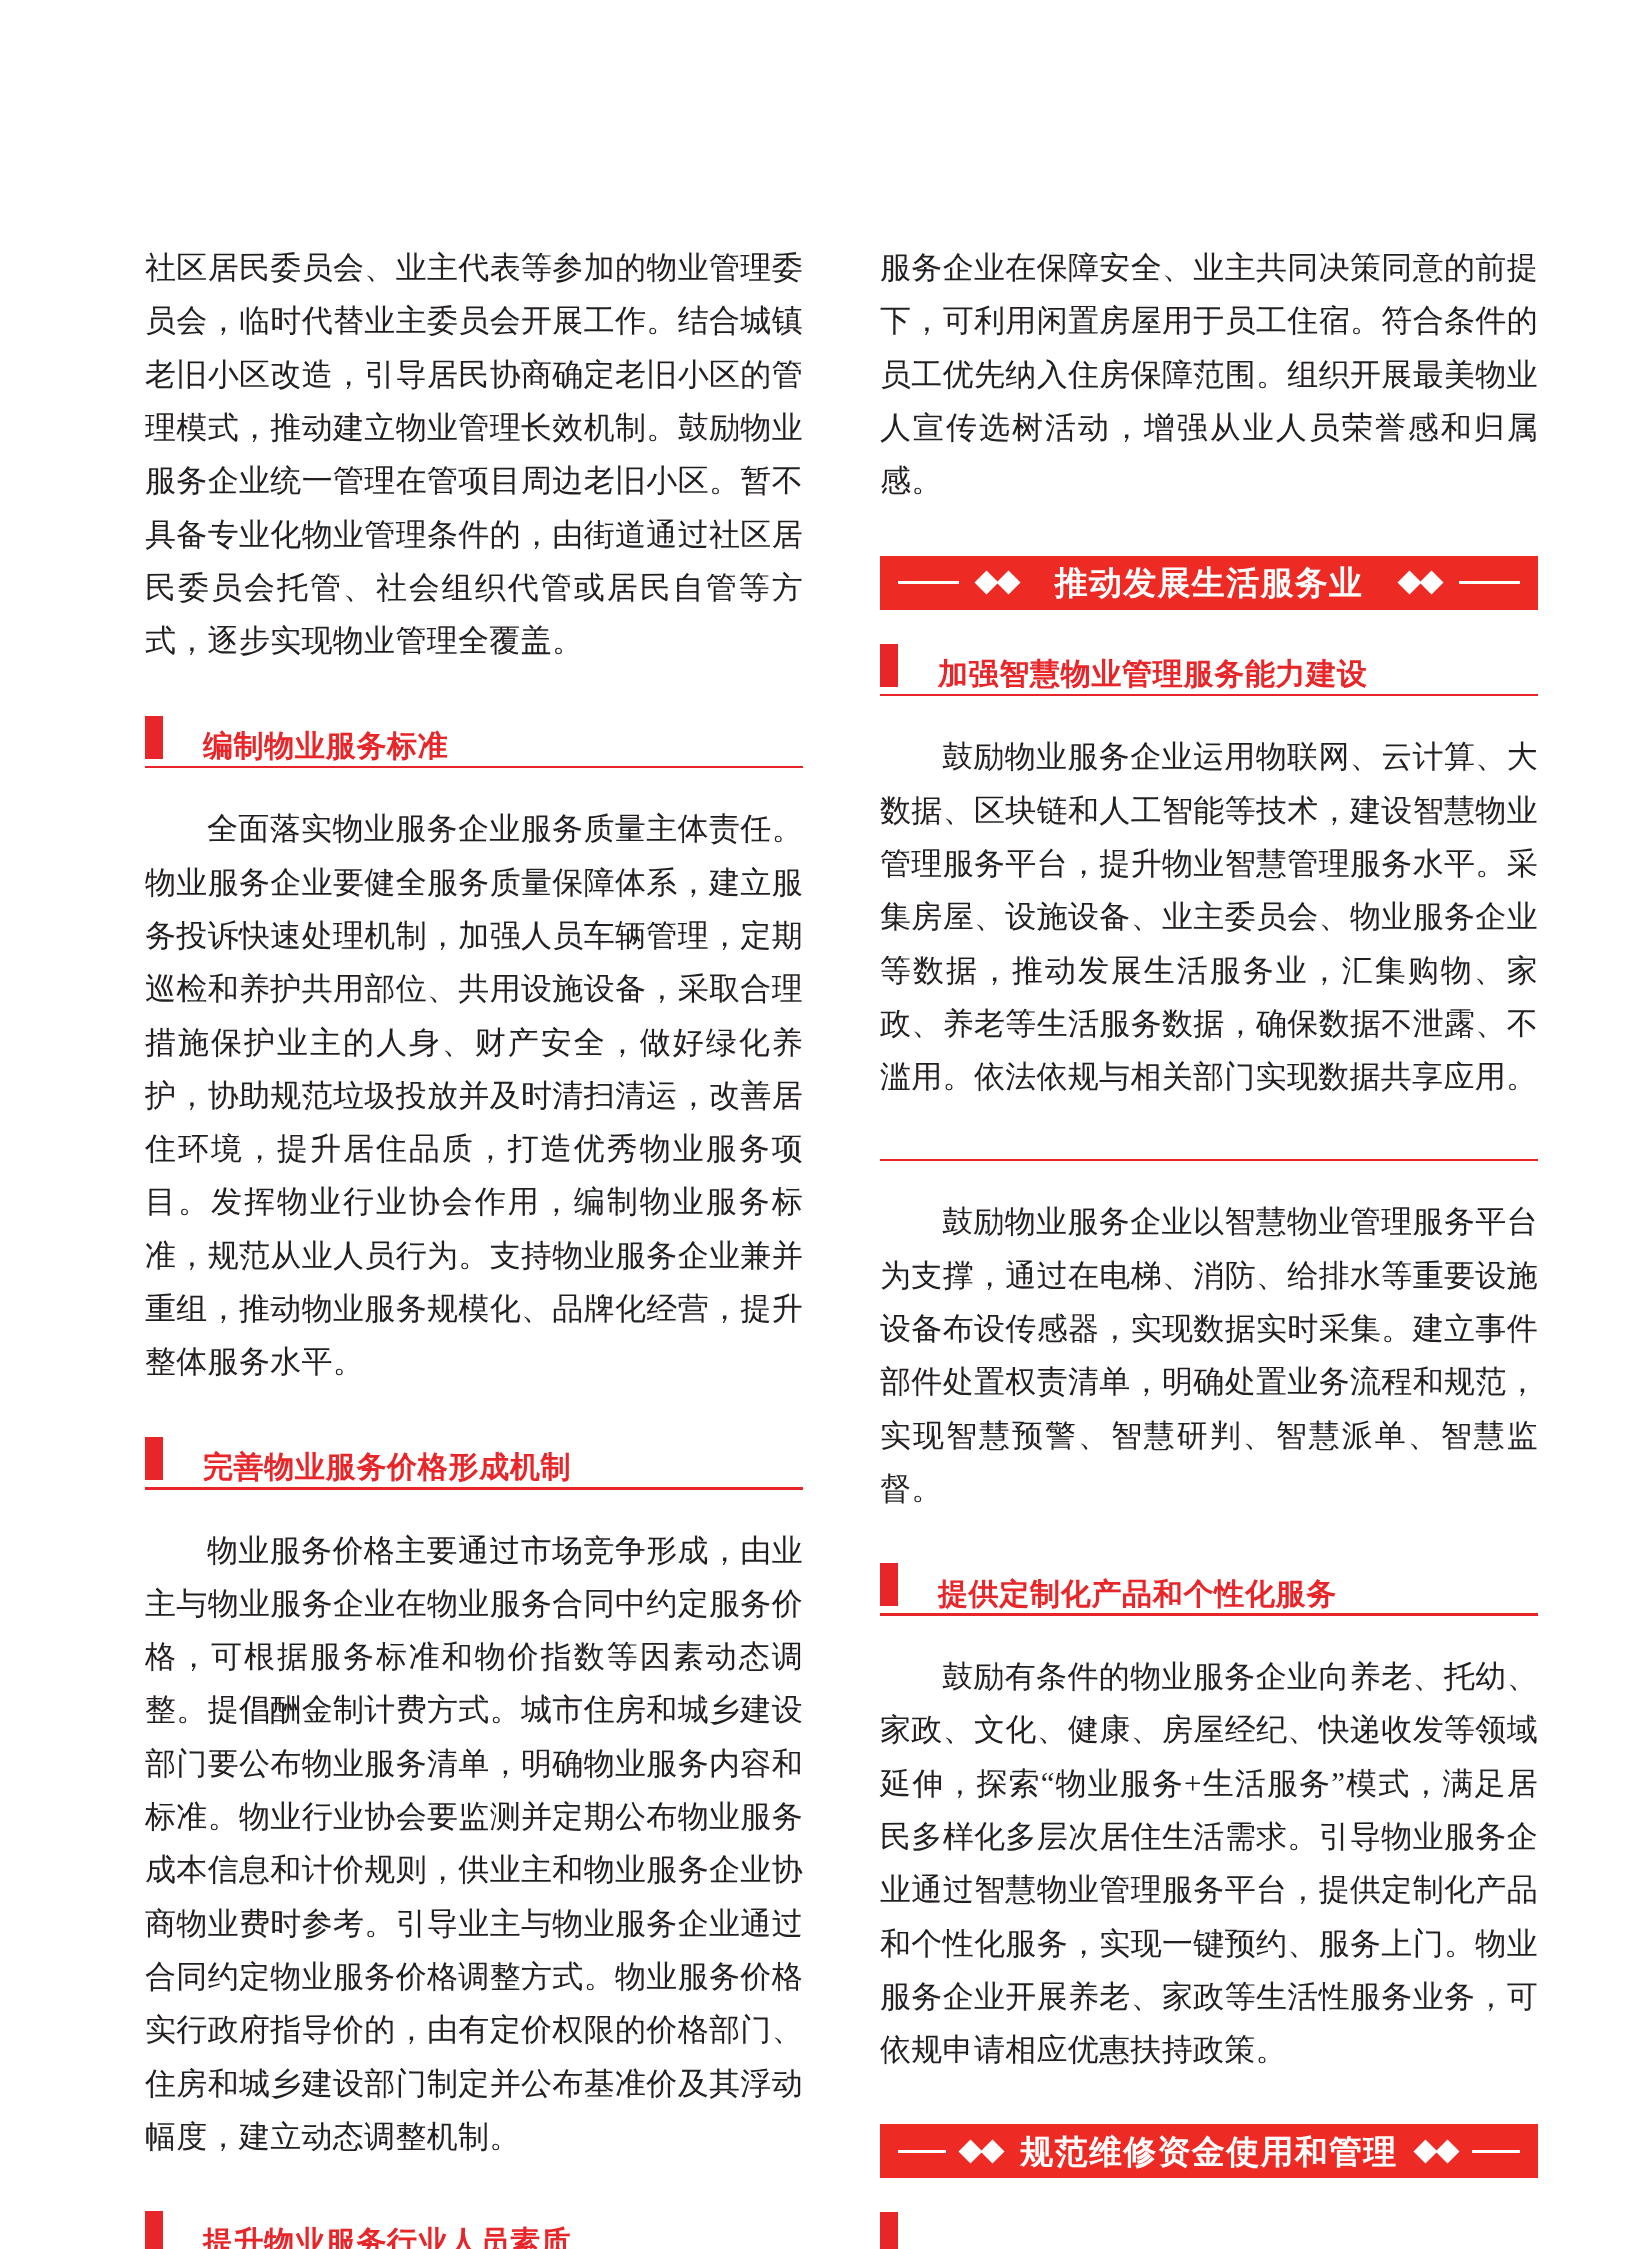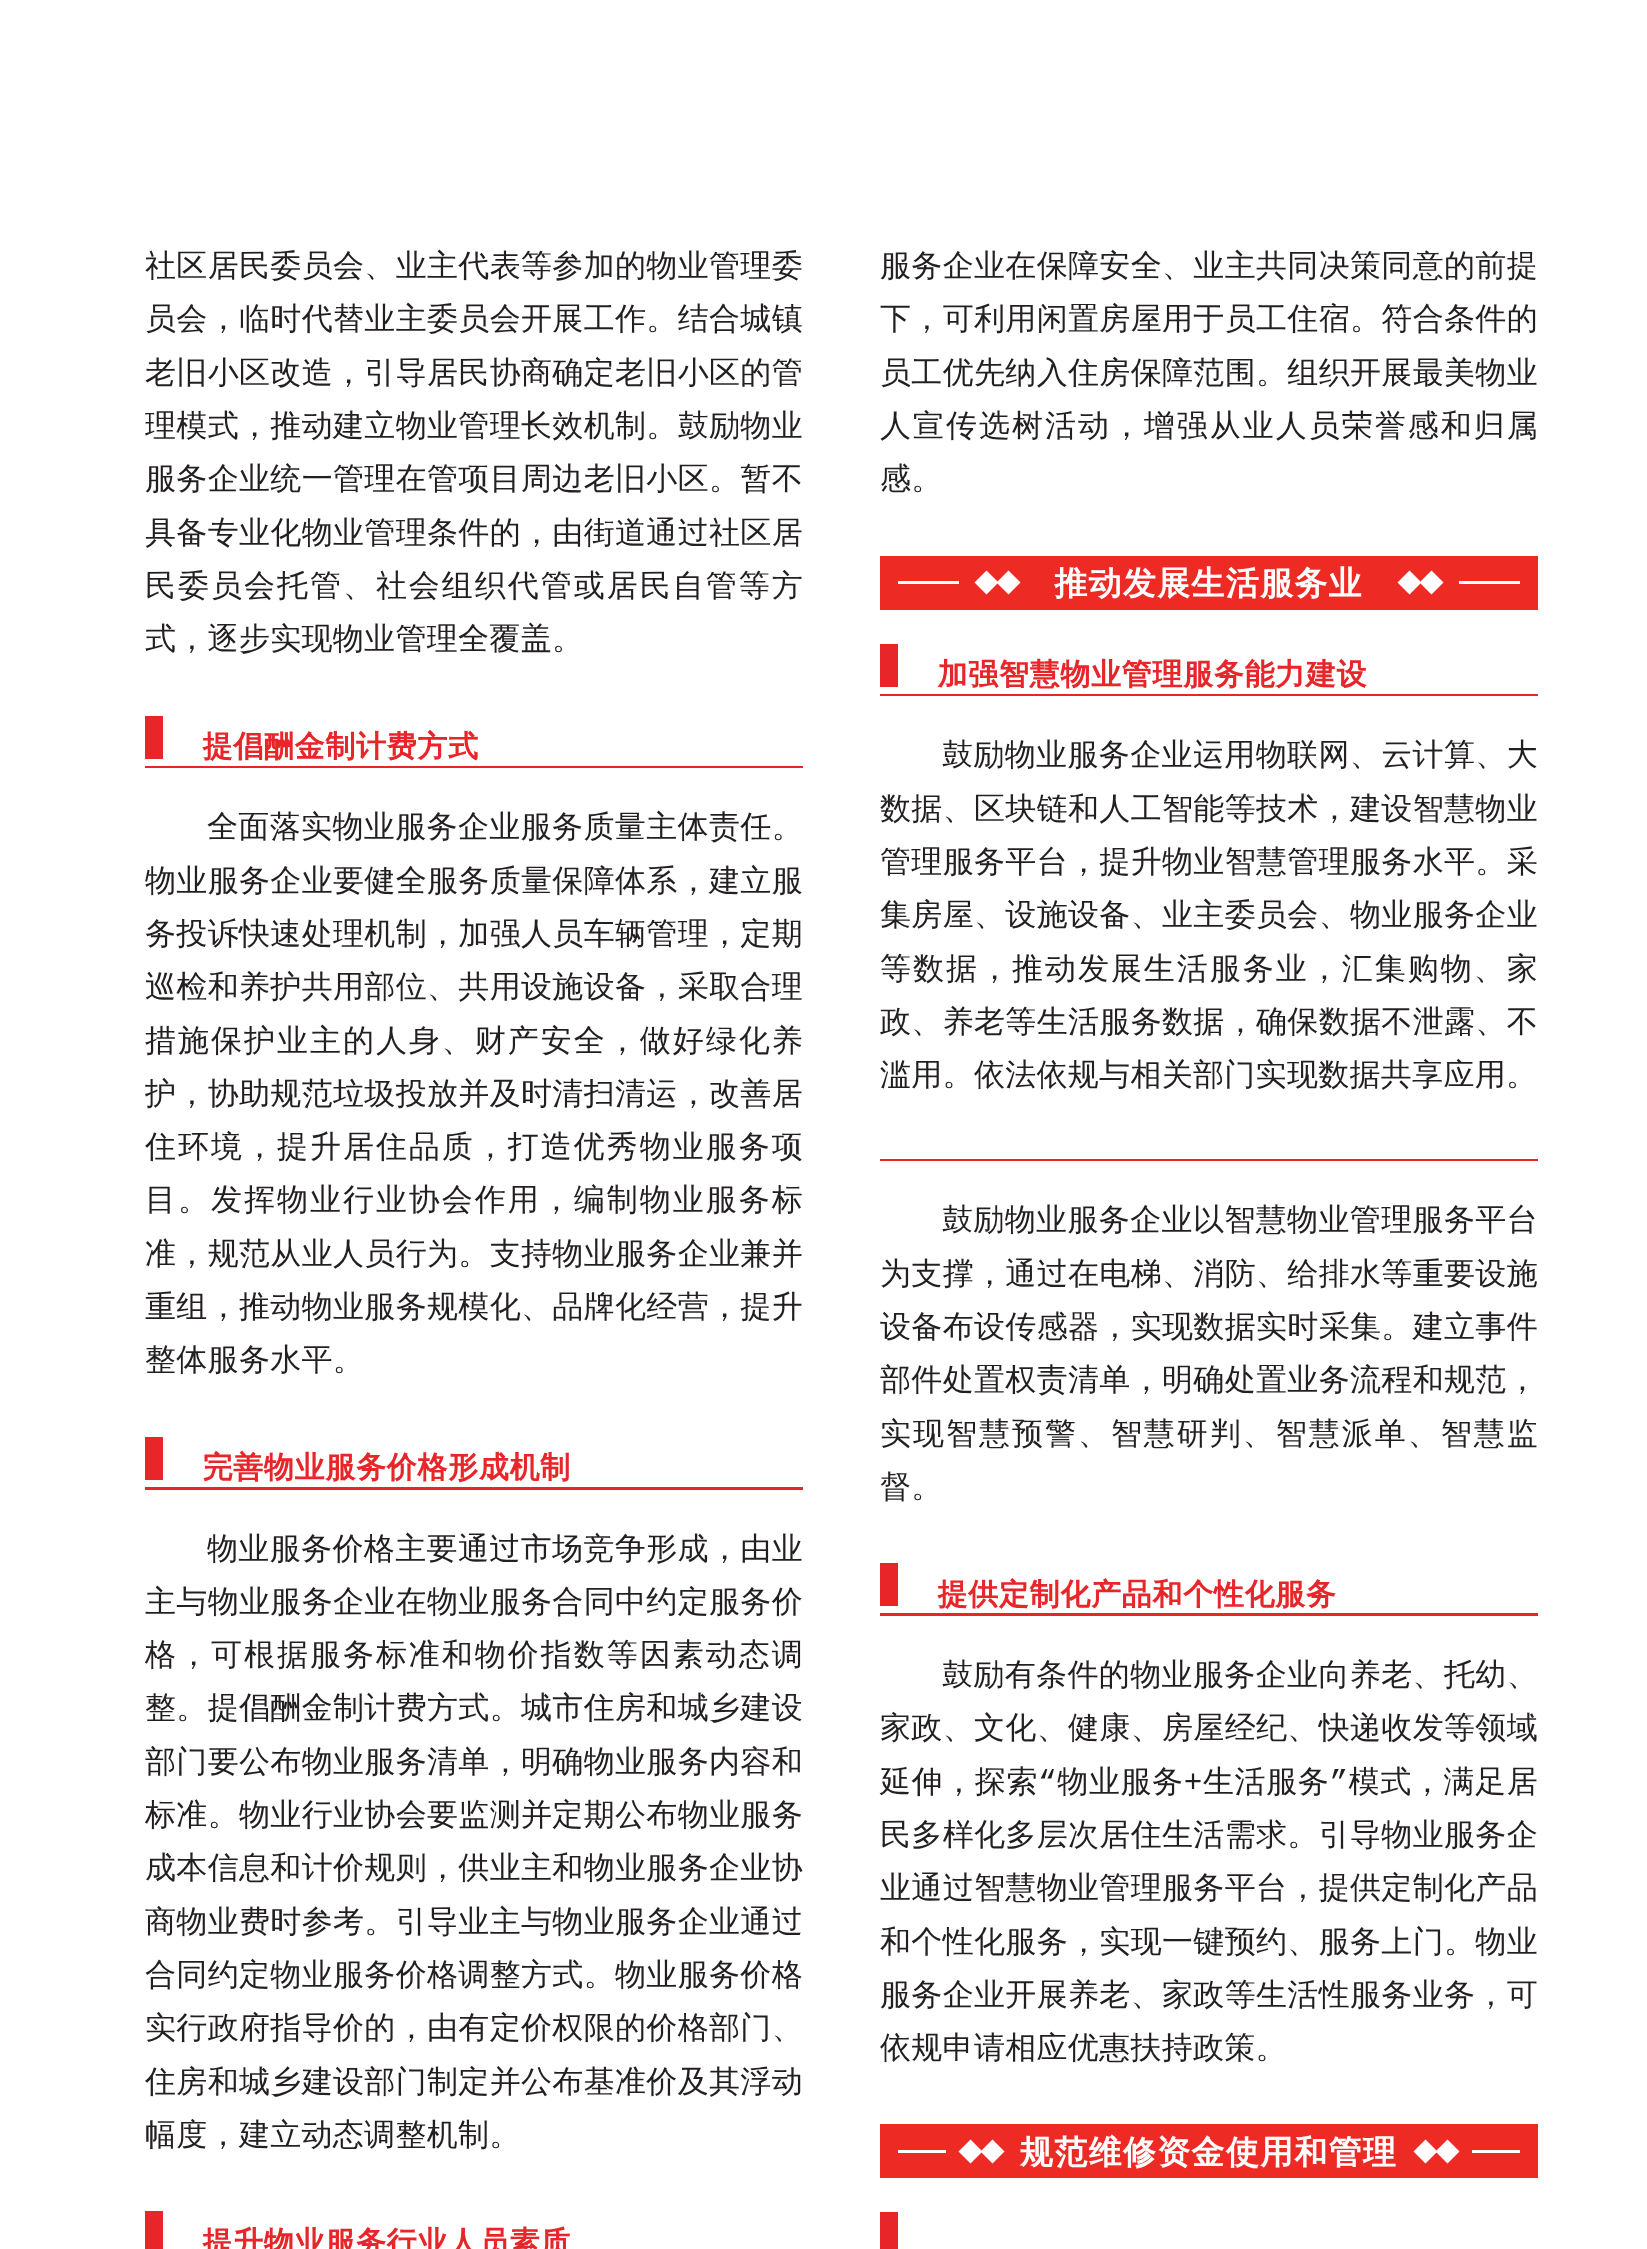--- a/index.html
+++ b/index.html
@@ -32,21 +32,21 @@
 
   
   p.body {
     margin: 0 0 0 0;
     font-size: 31px;
     line-height: 1.72;
     color: #231f20;
     text-align: justify;
     text-justify: inter-ideograph;
     letter-spacing: 0.3px;
-    font-family: Liberation Mono, monospace;
+    font-family: Liberation Serif, serif;
   }
   p.body.indent { text-indent: 2em; }
   .gap-md { height: 34px; }
   .gap-lg { height: 48px; }
 
   
   .subhead {
     position: relative;
     margin: 0;
     padding: 0 0 0 0;
@@ -144,21 +144,21 @@
 
     <div class="col">
 
       <p class="body">社区居民委员会、业主代表等参加的物业管理委员会，临时代替业主委员会开展工作。结合城镇老旧小区改造，引导居民协商确定老旧小区的管理模式，推动建立物业管理长效机制。鼓励物业服务企业统一管理在管项目周边老旧小区。暂不具备专业化物业管理条件的，由街道通过社区居民委员会托管、社会组织代管或居民自管等方式，逐步实现物业管理全覆盖。</p>
 
       <div class="gap-lg"></div>
 
       <div class="subhead">
         <div class="subhead-row">
           <span class="subhead-bar"></span>
-          <span class="subhead-text">提倡酬金制计费方式</span>
+          <span class="subhead-text">编制物业服务标准</span>
         </div>
         <div class="subhead-rule"></div>
       </div>
       <div class="gap-md"></div>
       <p class="body indent">全面落实物业服务企业服务质量主体责任。物业服务企业要健全服务质量保障体系，建立服务投诉快速处理机制，加强人员车辆管理，定期巡检和养护共用部位、共用设施设备，采取合理措施保护业主的人身、财产安全，做好绿化养护，协助规范垃圾投放并及时清扫清运，改善居住环境，提升居住品质，打造优秀物业服务项目。发挥物业行业协会作用，编制物业服务标准，规范从业人员行为。支持物业服务企业兼并重组，推动物业服务规模化、品牌化经营，提升整体服务水平。</p>
 
       <div class="gap-lg"></div>
 
       <div class="subhead">
         <div class="subhead-row">

